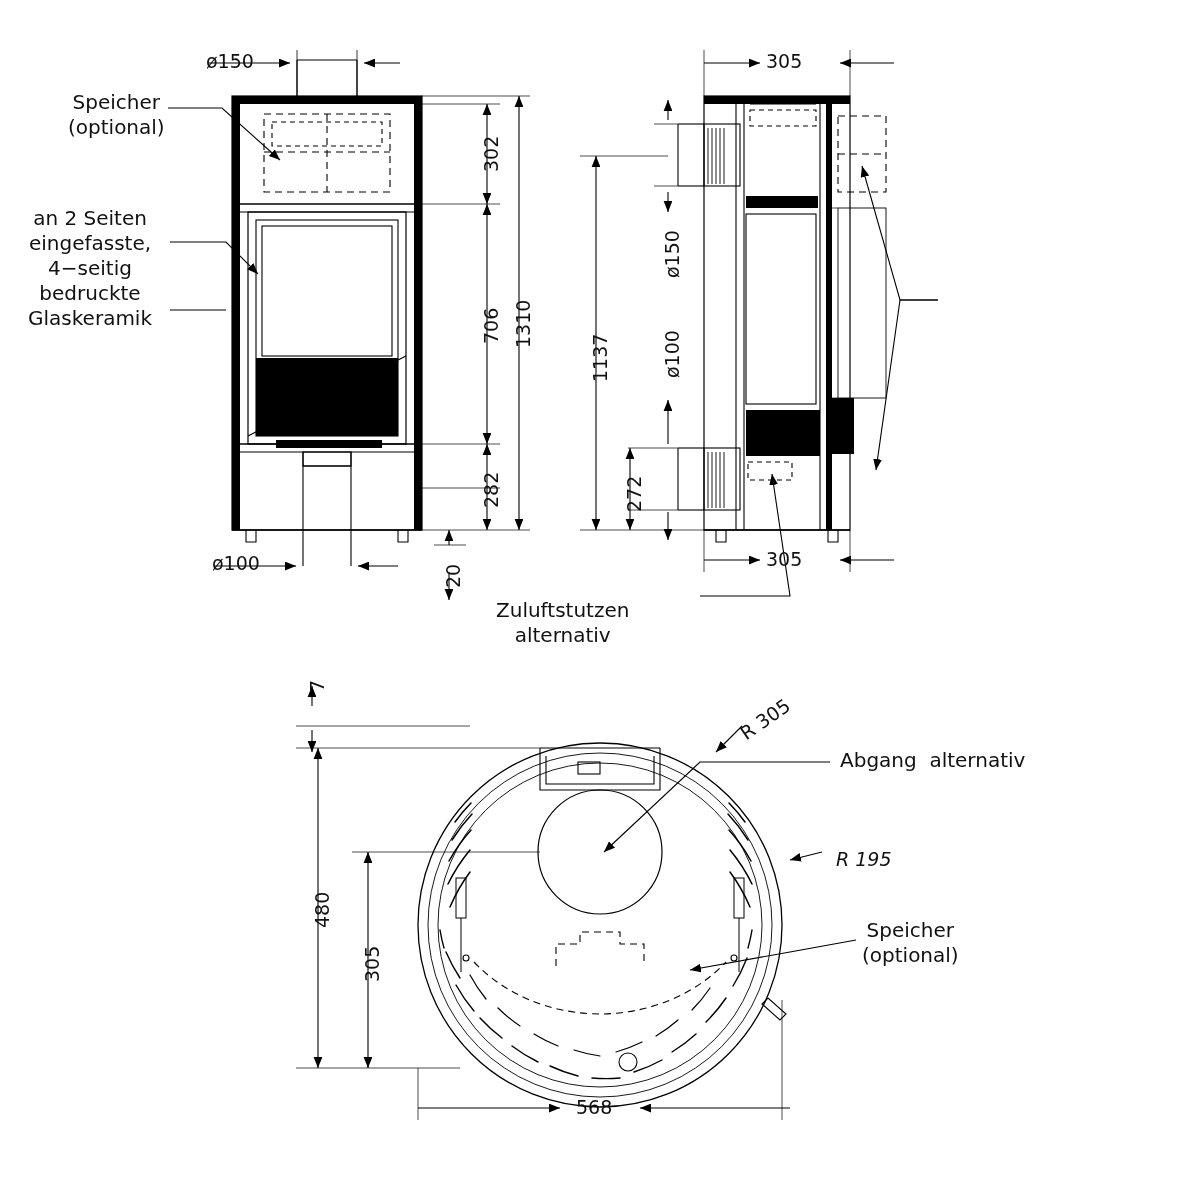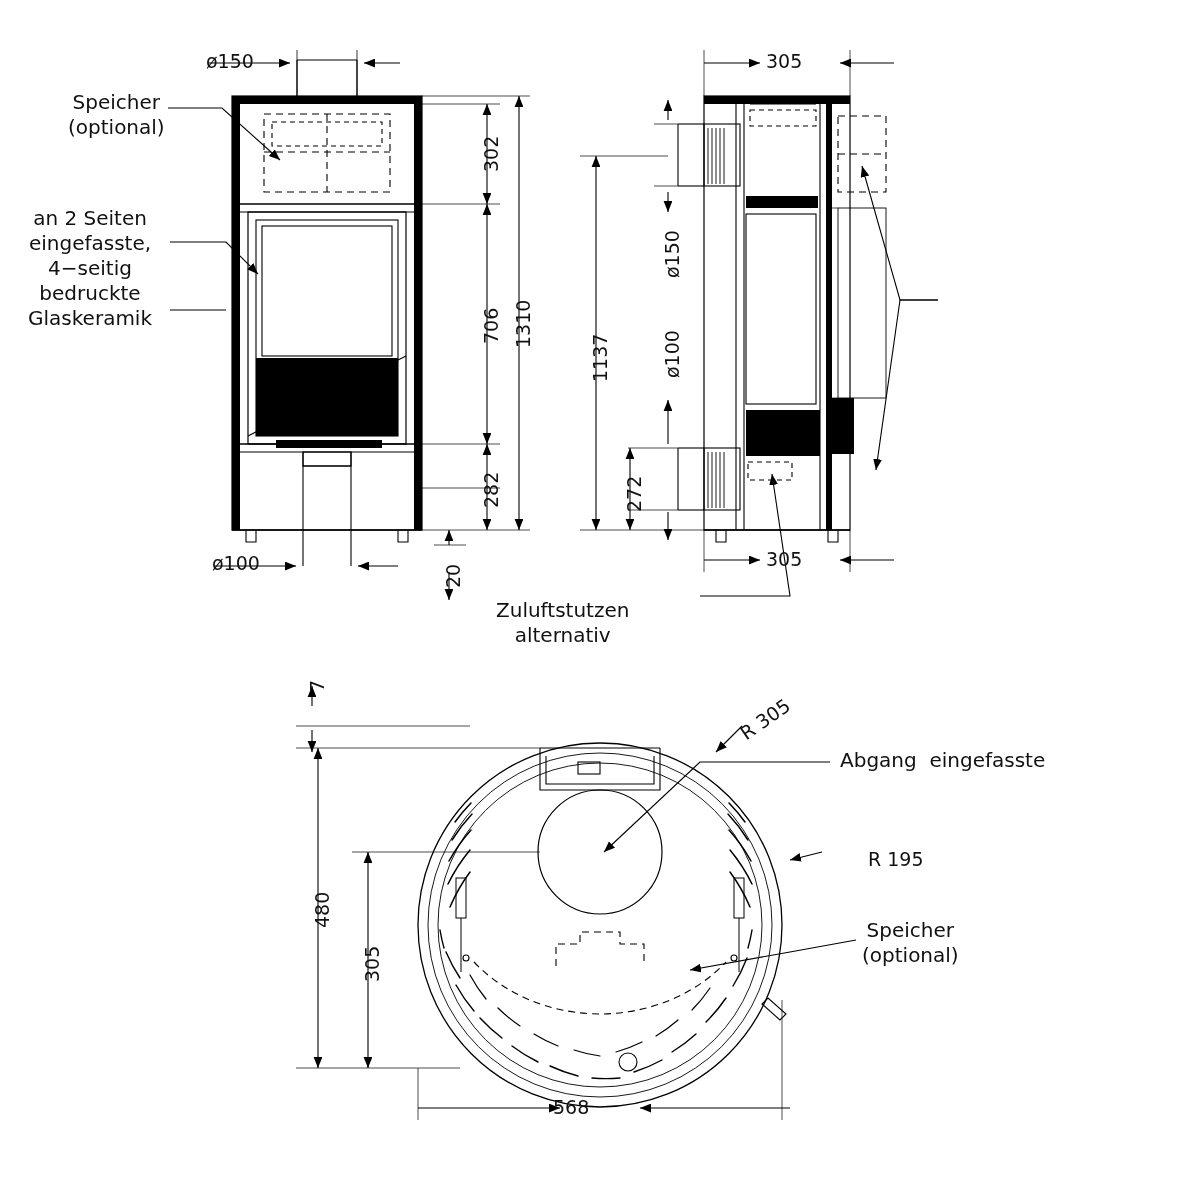--- a/index.html
+++ b/index.html
@@ -279,40 +279,40 @@
 
 <div class="lbl" style="left:68px;top:90px;">Speicher
 (optional)</div>
 <div class="lbl" style="left:28px;top:206px;">an 2 Seiten
 eingefasste,
 4−seitig
 bedruckte
 Glaskeramik</div>
 <div class="lbl" style="left:496px;top:598px;">Zuluftstutzen
 alternativ</div>
-<div class="lbl" style="left:840px;top:748px;">Abgang  eingefasste</div>
+<div class="lbl" style="left:840px;top:748px;">Abgang  alternativ</div>
 <div class="lbl" style="left:862px;top:918px;">Speicher
 (optional)</div>
 
-<div class="dim" style="left:868px;top:848px;">R 195</div>
+<div class="dim" style="left:836px;top:848px;font-style:italic;">R 195</div>
 <div class="rot-r" style="left:736px;top:726px;">R 305</div>
 
 <div class="dim" style="left:206px;top:50px;">ø150</div>
 <div class="dim" style="left:212px;top:552px;">ø100</div>
 <div class="vdim" style="left:480px;top:172px;">302</div>
 <div class="vdim" style="left:480px;top:344px;">706</div>
 <div class="vdim" style="left:512px;top:348px;">1310</div>
 <div class="vdim" style="left:480px;top:508px;">282</div>
 <div class="vdim" style="left:442px;top:588px;">20</div>
 
 <div class="dim" style="left:766px;top:50px;">305</div>
 <div class="dim" style="left:766px;top:548px;">305</div>
 <div class="vdim" style="left:661px;top:278px;">ø150</div>
 <div class="vdim" style="left:661px;top:378px;">ø100</div>
 <div class="vdim" style="left:589px;top:382px;">1137</div>
 <div class="vdim" style="left:623px;top:512px;">272</div>
 
 <div class="vdim" style="left:306px;top:692px;">7</div>
 <div class="vdim" style="left:311px;top:928px;">480</div>
 <div class="vdim" style="left:361px;top:982px;">305</div>
-<div class="dim" style="left:553px;top:1096px;">568</div>
+<div class="dim" style="left:576px;top:1096px;">568</div>
 
 </div>
 
 </body></html>

